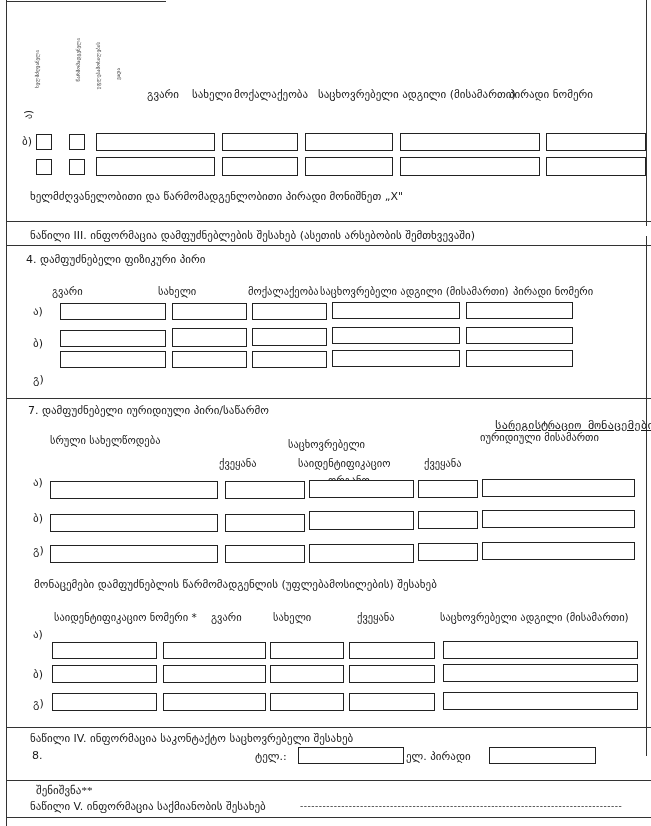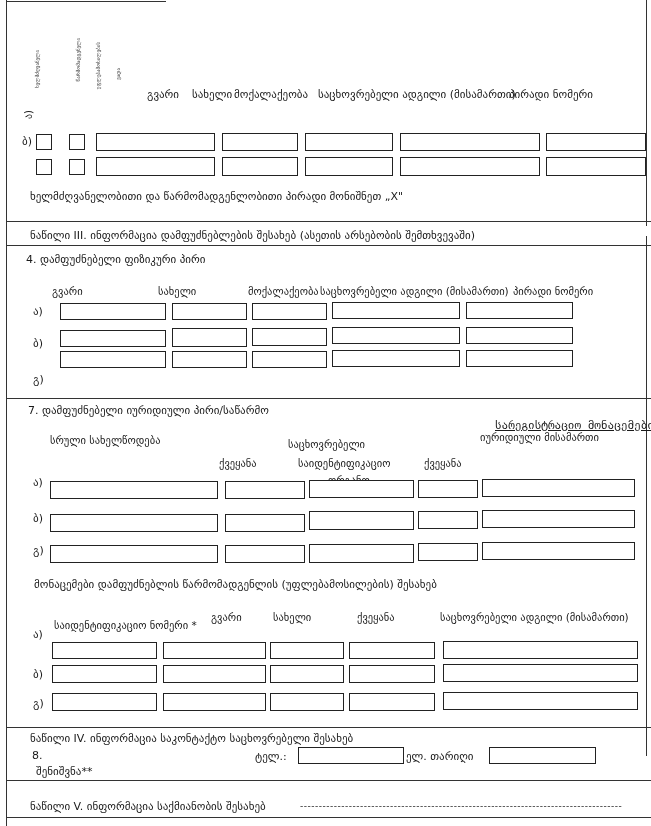--- a/index.html
+++ b/index.html
@@ -126,21 +126,21 @@
   <div class="box" style="left:50px; top:545px; width:168px; height:18px;"></div>
   <div class="box" style="left:225px; top:545px; width:80px; height:18px;"></div>
   <div class="box" style="left:309px; top:544px; width:105px; height:19px;"></div>
   <div class="box" style="left:418px; top:543px; width:60px; height:18px;"></div>
   <div class="box" style="left:482px; top:542px; width:153px; height:18px;"></div>
 
   <div class="txt" style="left:34px; top:578px;">მონაცემები დამფუძნებლის წარმომადგენლის (უფლებამოსილების) შესახებ</div>
 </div>
 
 <div>
-  <div class="txt small" style="left:54px; top:611px;margin-top:8px;">საიდენტიფიკაციო ნომერი *</div>
+  <div class="txt small" style="left:54px; top:611px;">საიდენტიფიკაციო ნომერი *</div>
   <div class="txt small" style="left:211px; top:611px;">გვარი</div>
   <div class="txt small" style="left:273px; top:611px;">სახელი</div>
   <div class="txt small" style="left:357px; top:611px;">ქვეყანა</div>
   <div class="txt small" style="left:440px; top:611px;">საცხოვრებელი ადგილი (მისამართი)</div>
 
   <div class="txt" style="left:33px; top:628px;">ა)</div>
   <div class="box" style="left:52px; top:642px; width:105px; height:17px;"></div>
   <div class="box" style="left:163px; top:642px; width:103px; height:17px;"></div>
   <div class="box" style="left:270px; top:642px; width:74px; height:17px;"></div>
   <div class="box" style="left:349px; top:642px; width:86px; height:17px;"></div>
@@ -161,23 +161,23 @@
   <div class="box" style="left:443px; top:692px; width:195px; height:18px;"></div>
 </div>
 
 <div class="hline" style="left:6px; top:727px; width:645px;"></div>
 
 <div>
   <div class="txt" style="left:30px; top:732px;">ნაწილი IV. ინფორმაცია საკონტაქტო საცხოვრებელი შესახებ</div>
   <div class="txt" style="left:32px; top:749px;">8.</div>
   <div class="txt" style="left:255px; top:750px;">ტელ.:</div>
   <div class="box" style="left:298px; top:747px; width:106px; height:17px;"></div>
-  <div class="txt" style="left:406px; top:750px;">ელ. თარიღი</div>
+  <div class="txt" style="left:406px; top:750px;">ელ. პირადი</div>
   <div class="box" style="left:489px; top:747px; width:107px; height:17px;"></div>
-  <div class="txt" style="left:36px; top:765px;">შენიშვნა**</div>
+  <div class="txt" style="left:36px; top:784px;font-family:Liberation Serif, serif;">შენიშვნა**</div>
 </div>
 
 <div class="hline" style="left:6px; top:780px; width:645px;"></div>
 
 <div>
   <div class="txt" style="left:30px; top:800px;">ნაწილი V. ინფორმაცია საქმიანობის შესახებ</div>
   <div class="txt" style="left:300px; top:800px; width:345px; overflow:hidden; letter-spacing:0.5px; font-size:9px;">--------------------------------------------------------------------------------------</div>
 </div>
 
 <div class="hline" style="left:6px; top:817px; width:645px;"></div>

